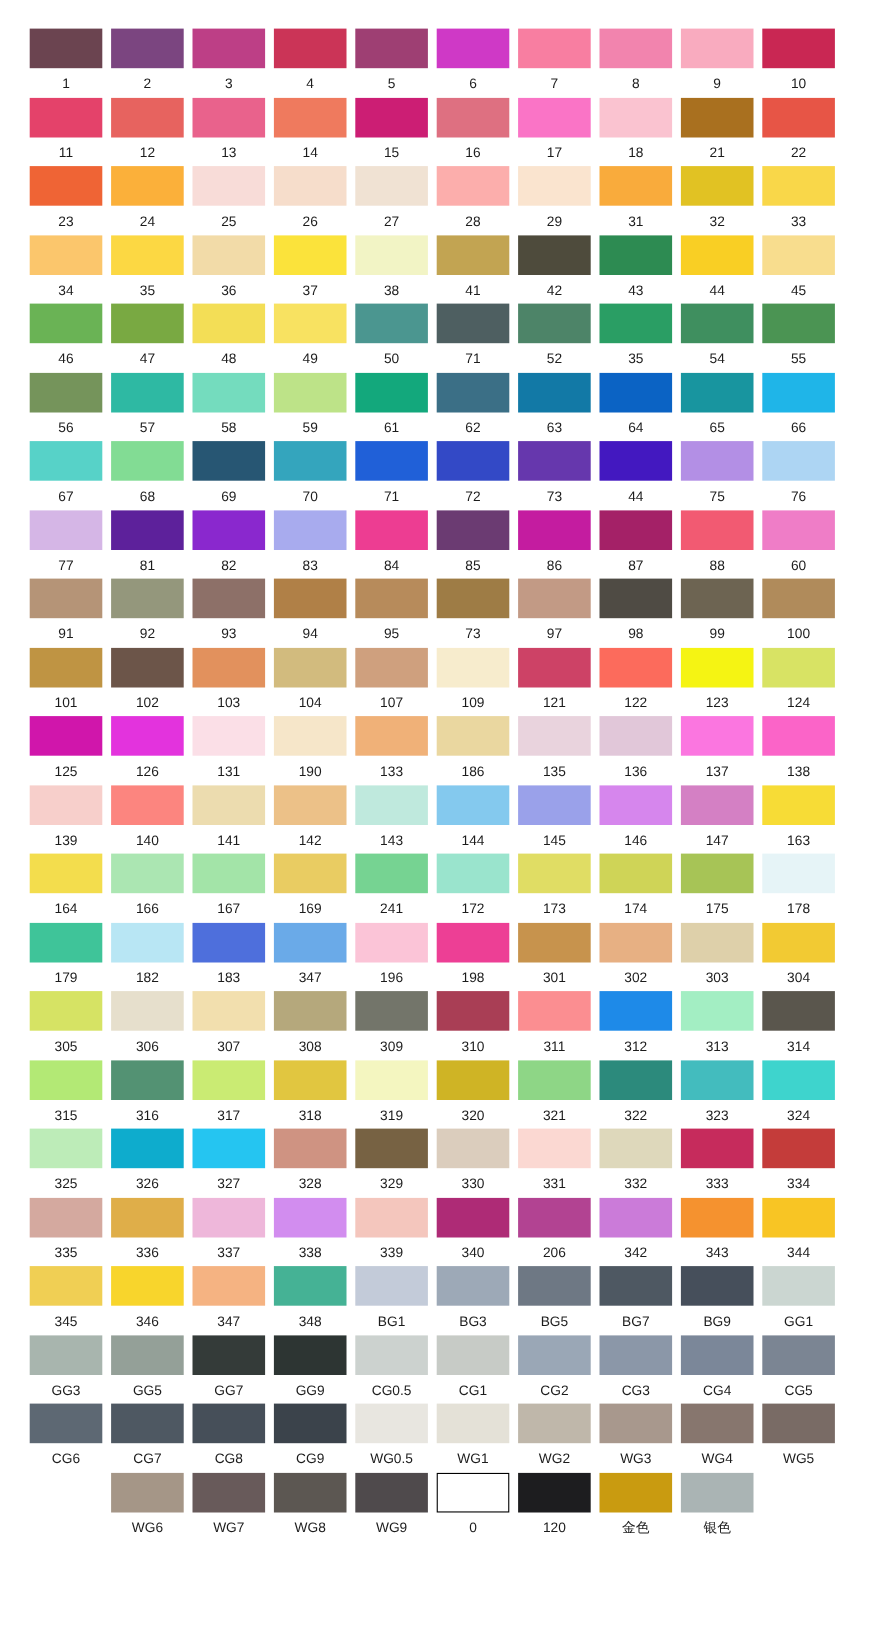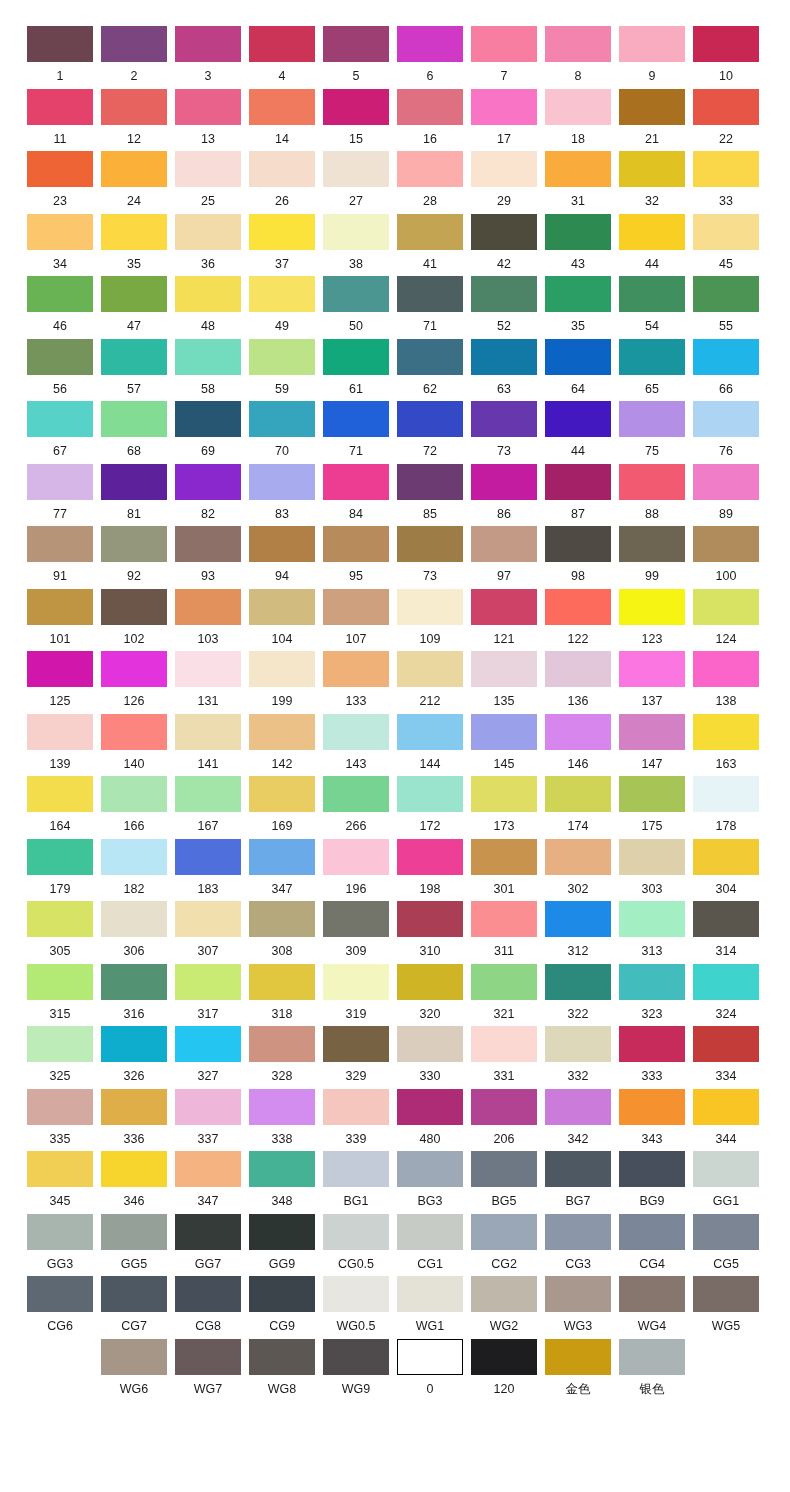--- a/index.html
+++ b/index.html
@@ -400,21 +400,21 @@
         <div class="cell">
           <div class="sw" style="background-color: rgb(164, 33, 103);"></div>
           <div class="lbl">87</div>
         </div>
         <div class="cell">
           <div class="sw" style="background-color: rgb(242, 90, 114);"></div>
           <div class="lbl">88</div>
         </div>
         <div class="cell">
           <div class="sw" style="background-color: rgb(239, 125, 199);"></div>
-          <div class="lbl">89</div>
+          <div class="lbl">60</div>
         </div>
       </div>
       <div class="row">
         <div class="cell">
           <div class="sw" style="background-color: rgb(181, 148, 119);"></div>
           <div class="lbl">91</div>
         </div>
         <div class="cell">
           <div class="sw" style="background-color: rgb(148, 151, 124);"></div>
           <div class="lbl">92</div>
@@ -502,29 +502,29 @@
         <div class="cell">
           <div class="sw" style="background-color: rgb(227, 51, 221);"></div>
           <div class="lbl">126</div>
         </div>
         <div class="cell">
           <div class="sw" style="background-color: rgb(251, 223, 231);"></div>
           <div class="lbl">131</div>
         </div>
         <div class="cell">
           <div class="sw" style="background-color: rgb(246, 230, 201);"></div>
-          <div class="lbl">199</div>
+          <div class="lbl">190</div>
         </div>
         <div class="cell">
           <div class="sw" style="background-color: rgb(240, 177, 120);"></div>
           <div class="lbl">133</div>
         </div>
         <div class="cell">
           <div class="sw" style="background-color: rgb(234, 215, 160);"></div>
-          <div class="lbl">212</div>
+          <div class="lbl">186</div>
         </div>
         <div class="cell">
           <div class="sw" style="background-color: rgb(233, 211, 221);"></div>
           <div class="lbl">135</div>
         </div>
         <div class="cell">
           <div class="sw" style="background-color: rgb(225, 199, 217);"></div>
           <div class="lbl">136</div>
         </div>
         <div class="cell">
@@ -590,21 +590,21 @@
         <div class="cell">
           <div class="sw" style="background-color: rgb(163, 228, 168);"></div>
           <div class="lbl">167</div>
         </div>
         <div class="cell">
           <div class="sw" style="background-color: rgb(233, 204, 98);"></div>
           <div class="lbl">169</div>
         </div>
         <div class="cell">
           <div class="sw" style="background-color: rgb(118, 211, 146);"></div>
-          <div class="lbl">266</div>
+          <div class="lbl">241</div>
         </div>
         <div class="cell">
           <div class="sw" style="background-color: rgb(154, 228, 205);"></div>
           <div class="lbl">172</div>
         </div>
         <div class="cell">
           <div class="sw" style="background-color: rgb(224, 221, 100);"></div>
           <div class="lbl">173</div>
         </div>
         <div class="cell">
@@ -804,21 +804,21 @@
         <div class="cell">
           <div class="sw" style="background-color: rgb(210, 141, 239);"></div>
           <div class="lbl">338</div>
         </div>
         <div class="cell">
           <div class="sw" style="background-color: rgb(244, 198, 189);"></div>
           <div class="lbl">339</div>
         </div>
         <div class="cell">
           <div class="sw" style="background-color: rgb(174, 43, 118);"></div>
-          <div class="lbl">480</div>
+          <div class="lbl">340</div>
         </div>
         <div class="cell">
           <div class="sw" style="background-color: rgb(178, 67, 146);"></div>
           <div class="lbl">206</div>
         </div>
         <div class="cell">
           <div class="sw" style="background-color: rgb(203, 123, 217);"></div>
           <div class="lbl">342</div>
         </div>
         <div class="cell">

